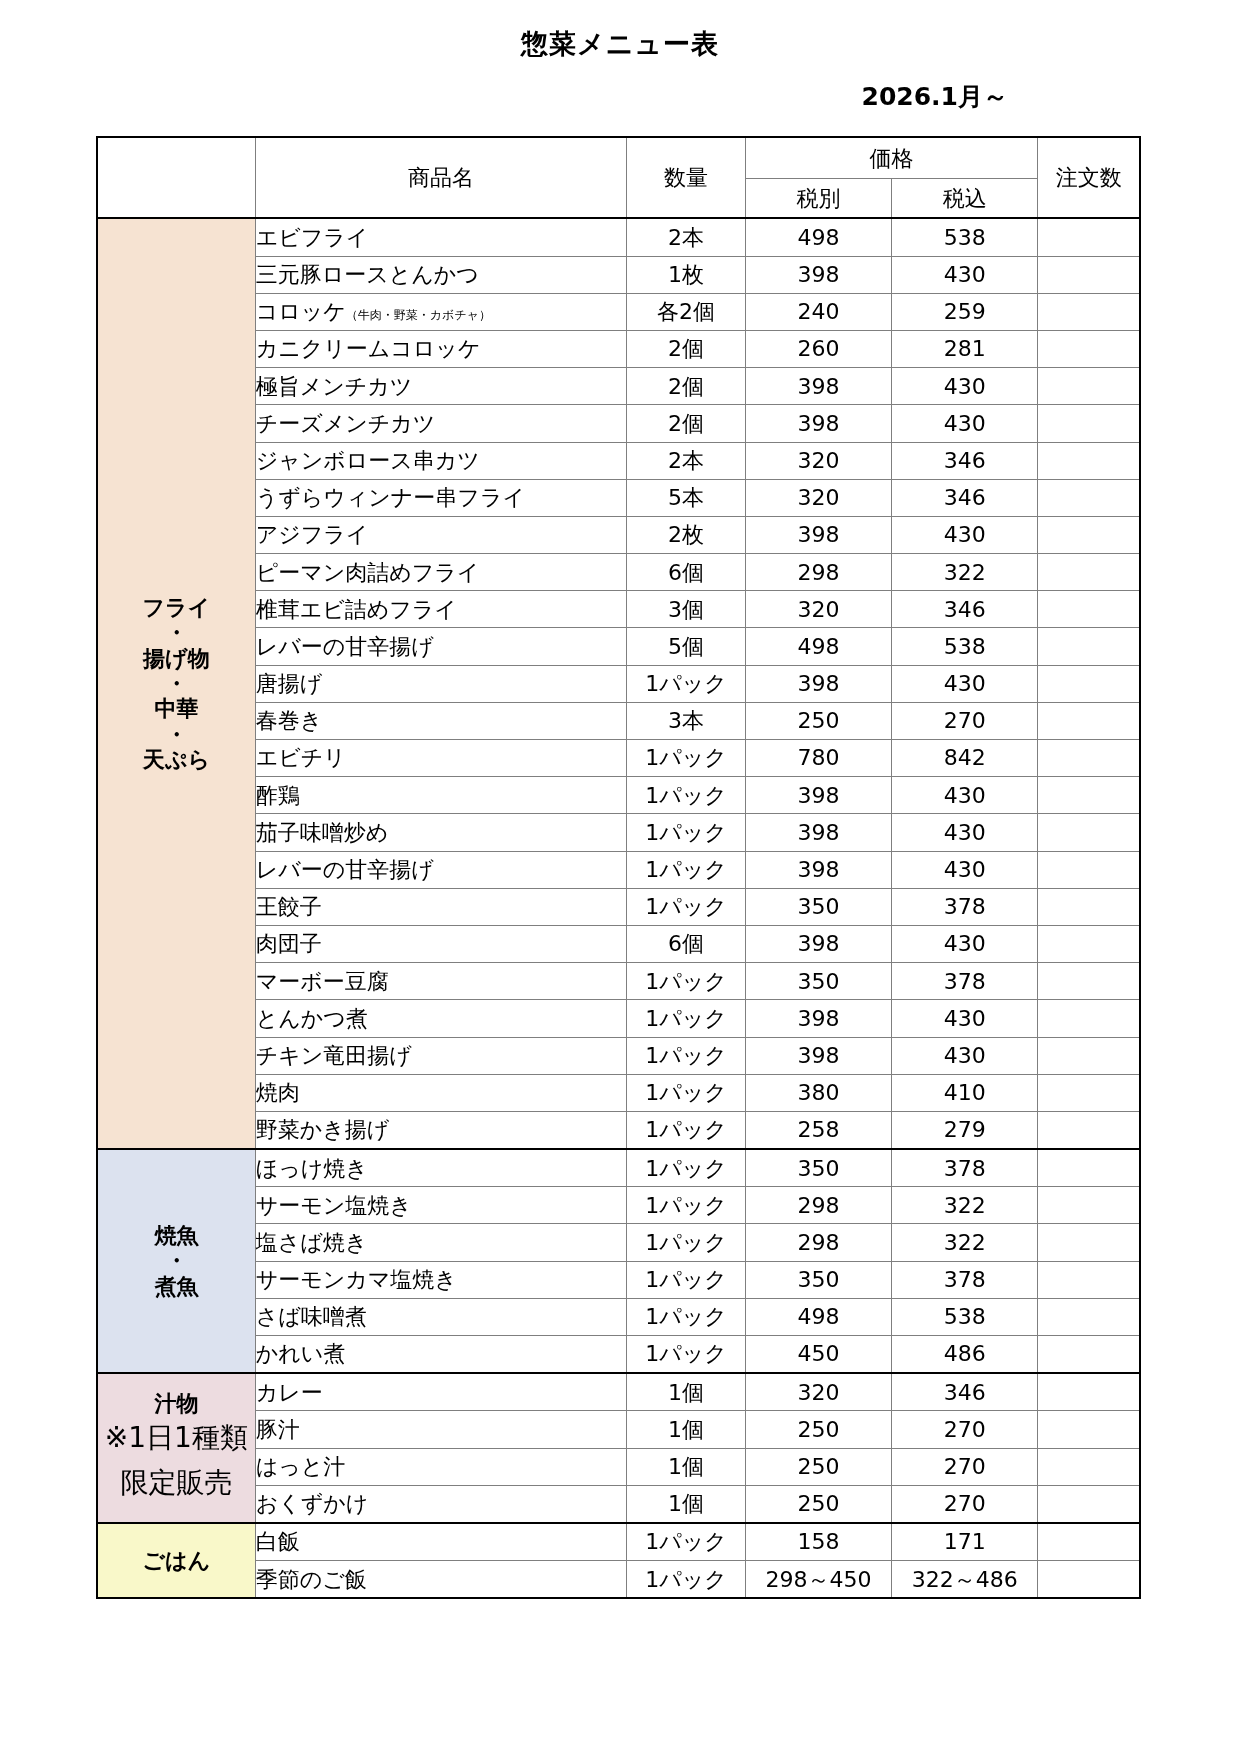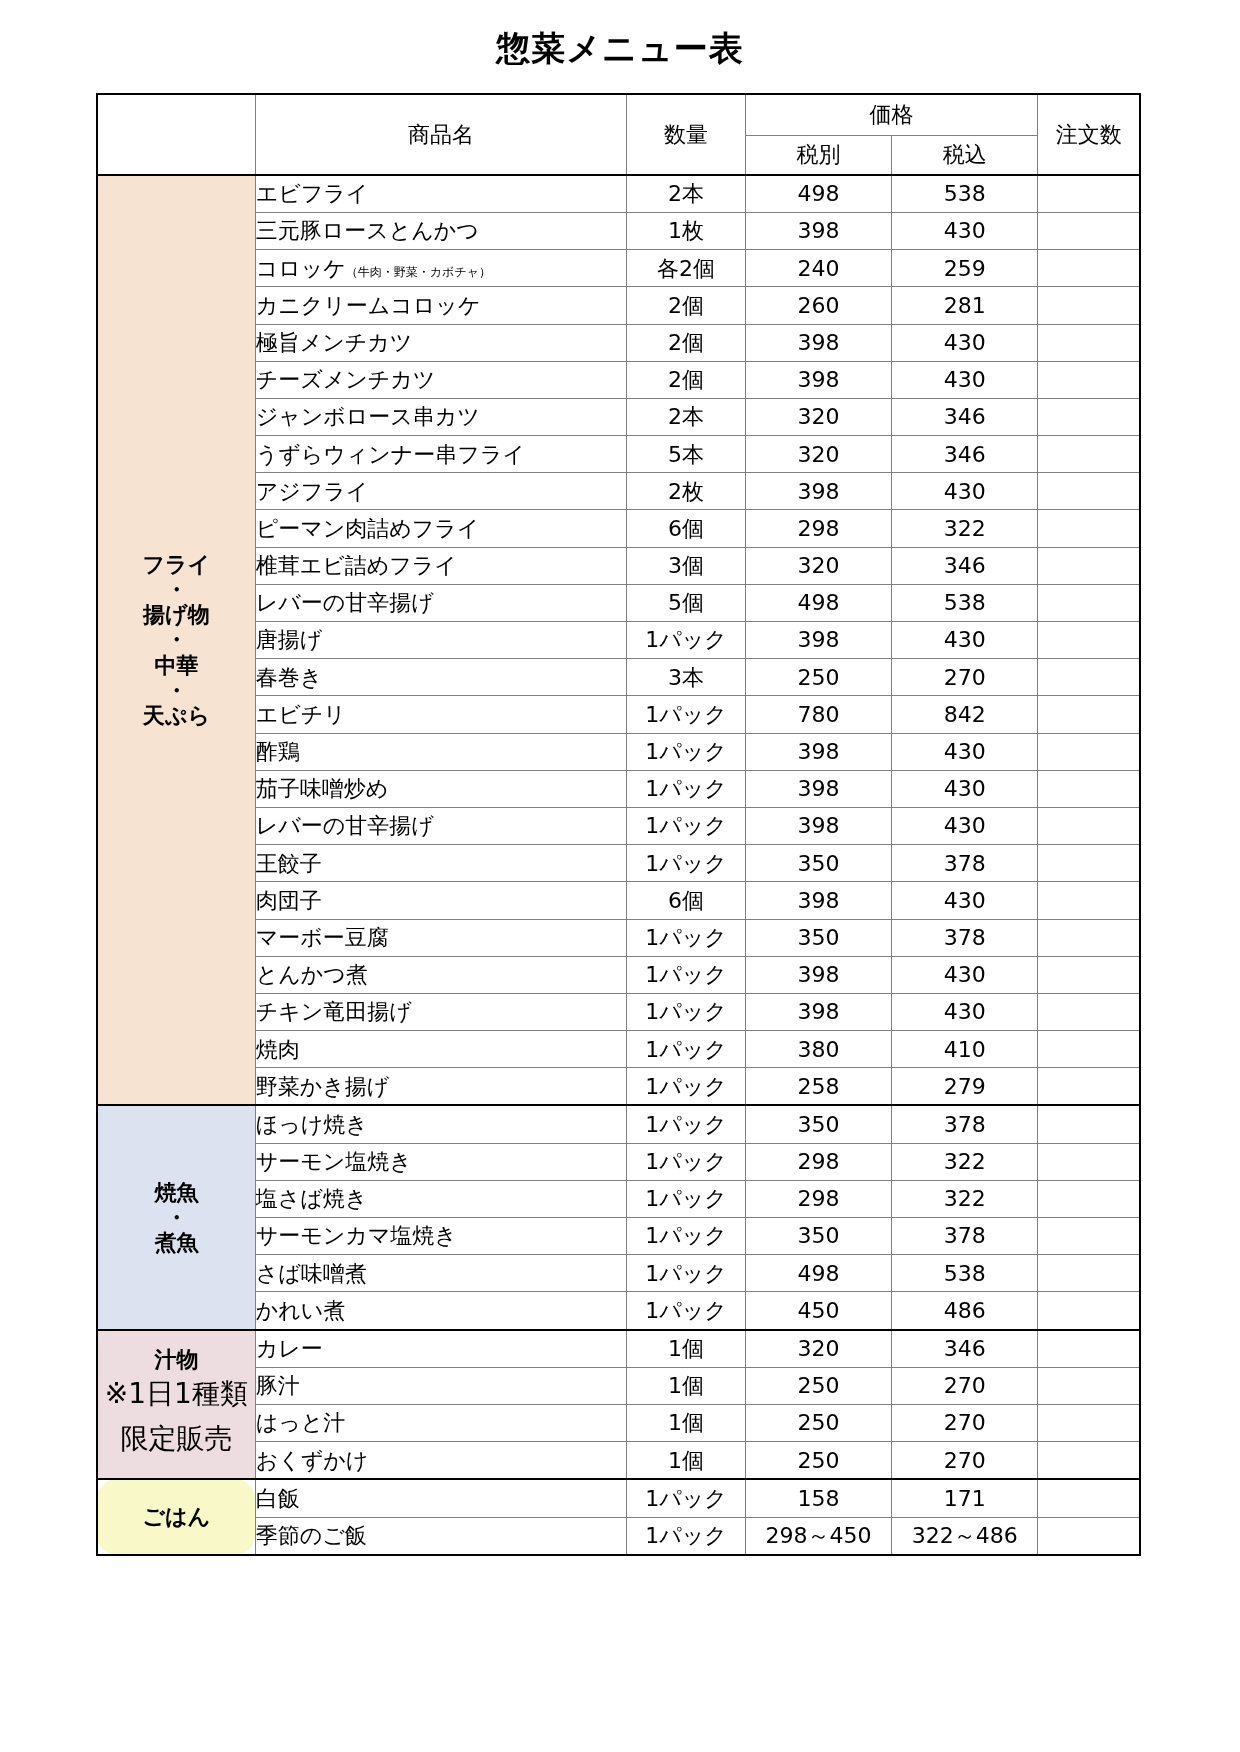--- a/index.html
+++ b/index.html
@@ -17,21 +17,21 @@
   }
   .page {
     position: relative;
     width: 1240px;
     height: 1752px;
     box-sizing: border-box;
     padding: 0;
   }
   .doc-title {
     text-align: center;
-    font-size: 34px;
+    font-size: 27px;
     font-weight: bold;
     letter-spacing: 1px;
     margin: 28px 0 0 0;
     padding: 0;
     line-height: 1.2;
   }
   .doc-date {
     text-align: right;
     font-size: 25px;
     font-weight: bold;
@@ -131,28 +131,29 @@
     border-right: 2px solid #000;
   }
   tbody tr { height: 36.2px; }
   tbody tr > td { height: 36.2px; }
   tbody tr:last-child > td { border-bottom: 2px solid #000; }
 
   
   .tint-fry   { background: #f6e3d2 !important; }
   .tint-fish  { background: #dce2ef !important; }
   .tint-soup  { background: #eddce0 !important; }
-  .tint-rice  { background: #f9f8c9 !important; border-radius: 20px; }
+  .tint-rice  { background: #f9f8c9 !important; }
 </style>
 </head>
 <body>
 
 <div class="page">
 
   <h1 class="doc-title">惣菜メニュー表</h1>
+  <div class="doc-date">2026.1月～</div>
 
   <div class="table-wrap">
     <table class="menu">
       <colgroup>
         <col class="c-cat">
           <col class="c-name">
           <col class="c-qty">
         <col class="c-tax-x">
           <col class="c-tax-i">
           <col class="c-order">

